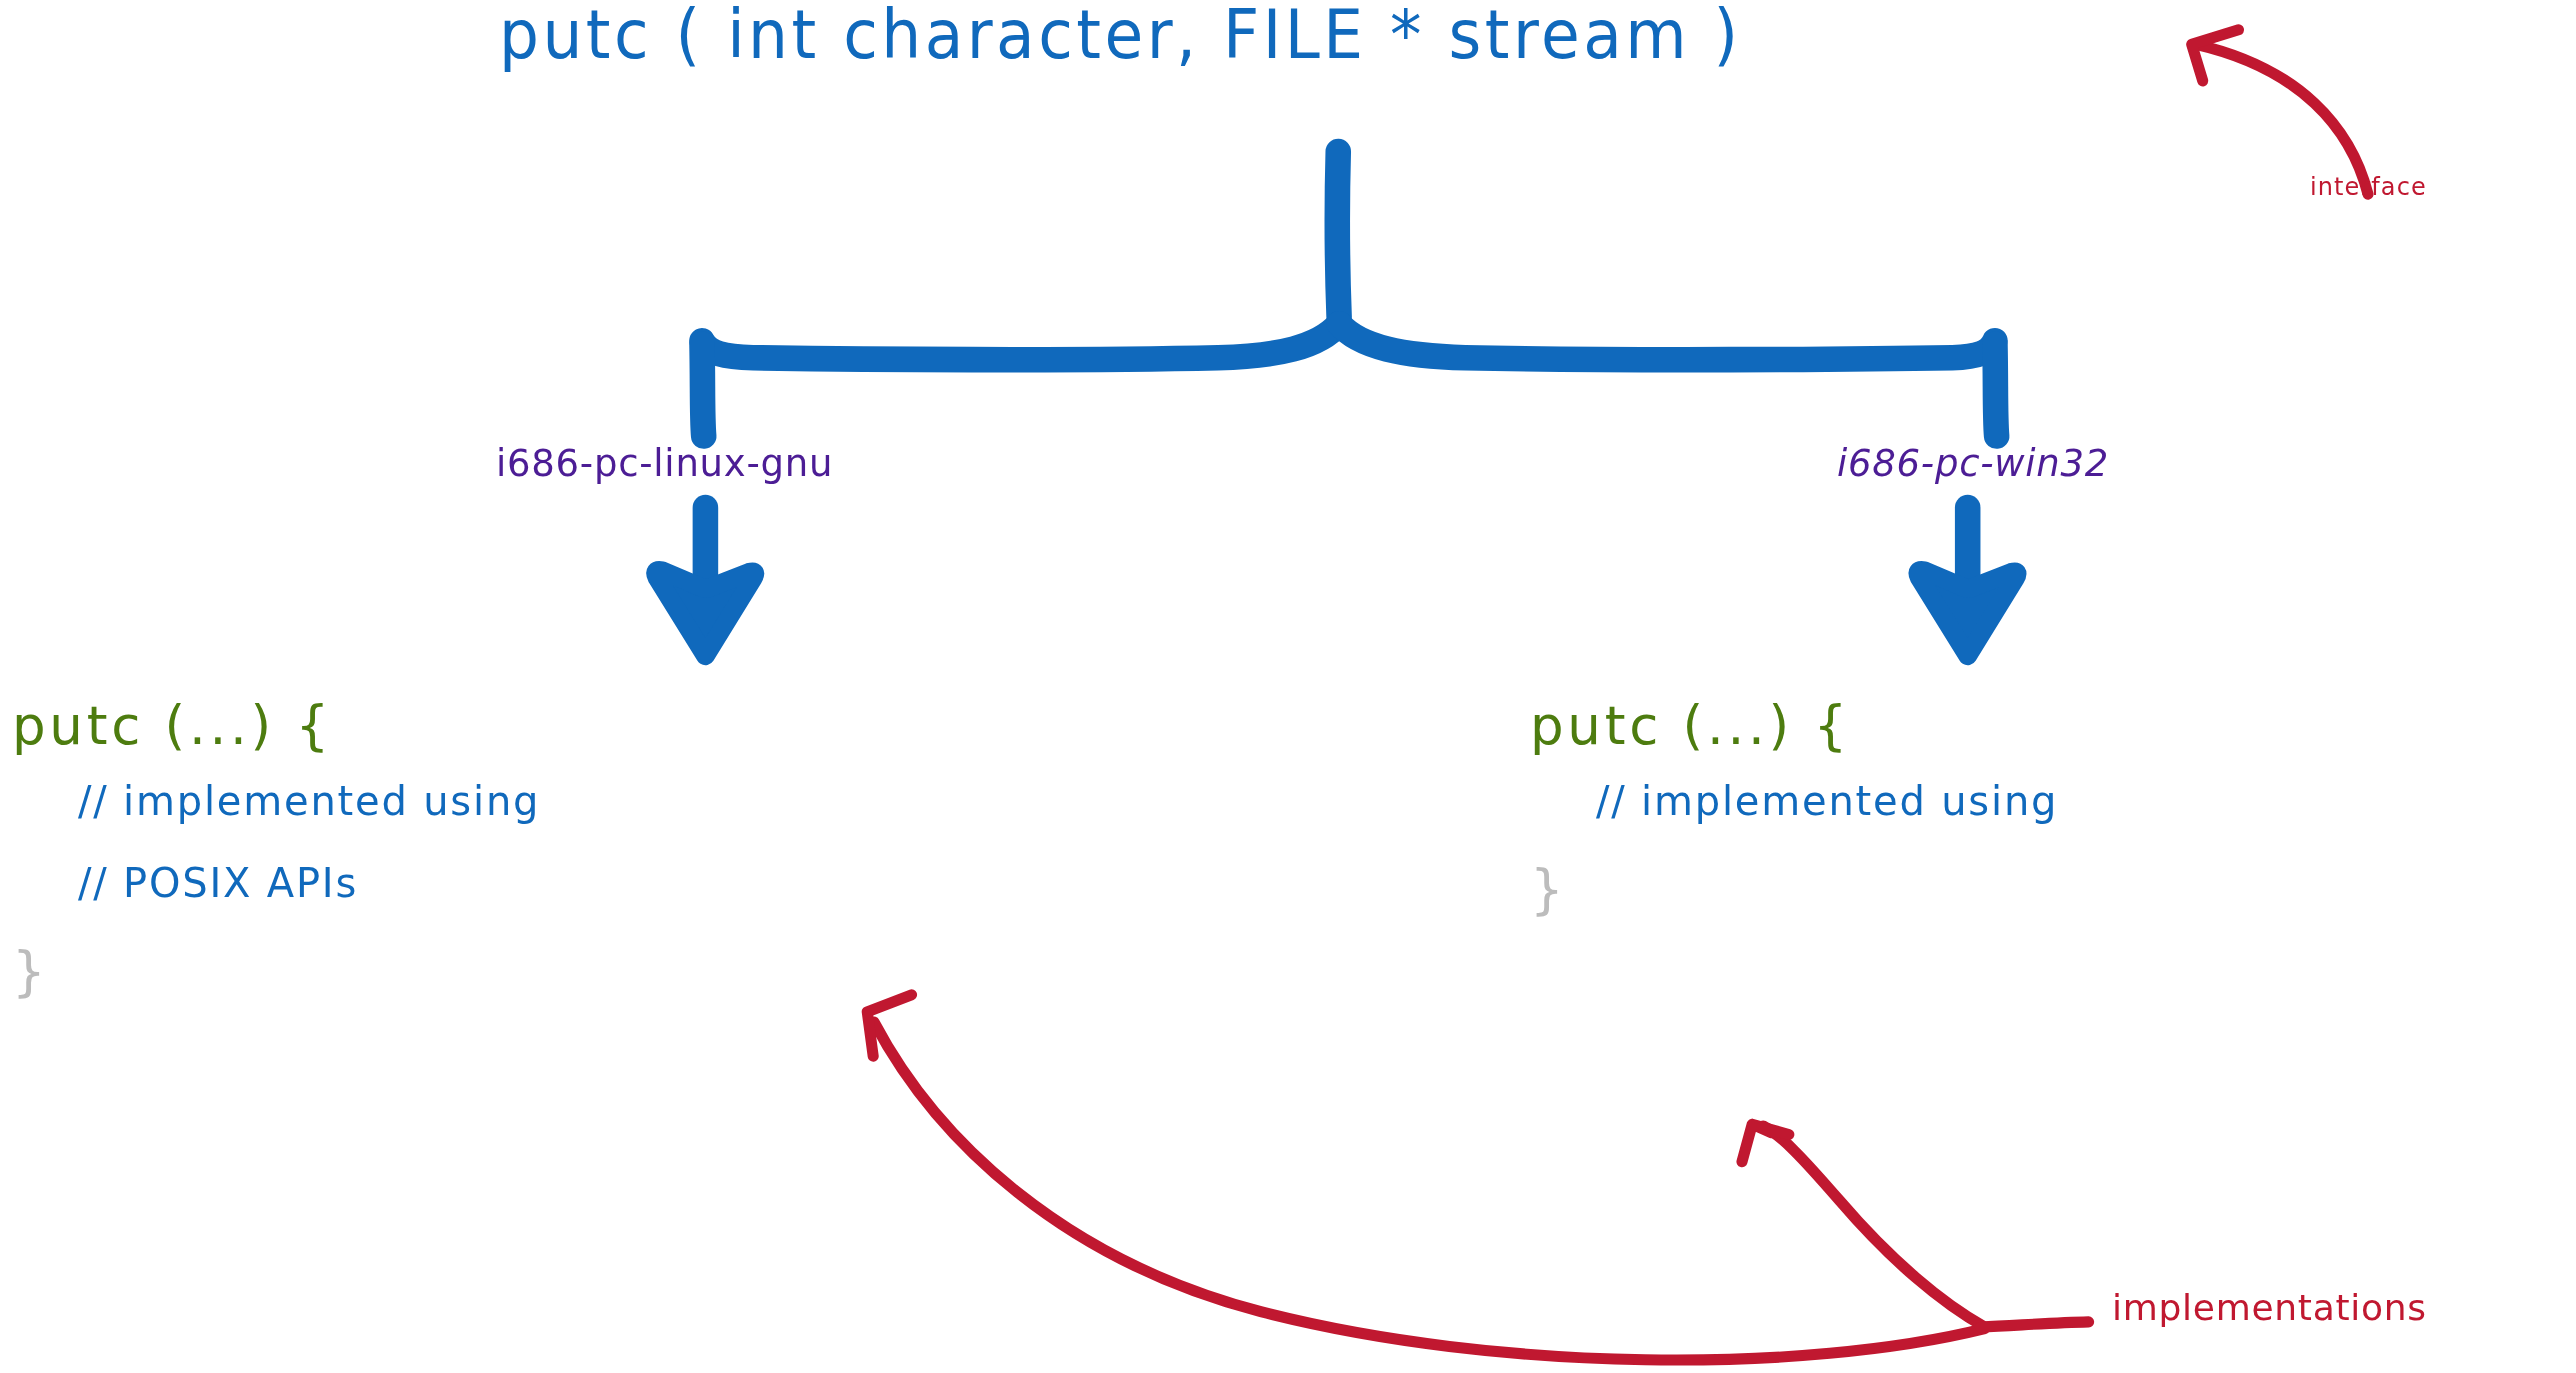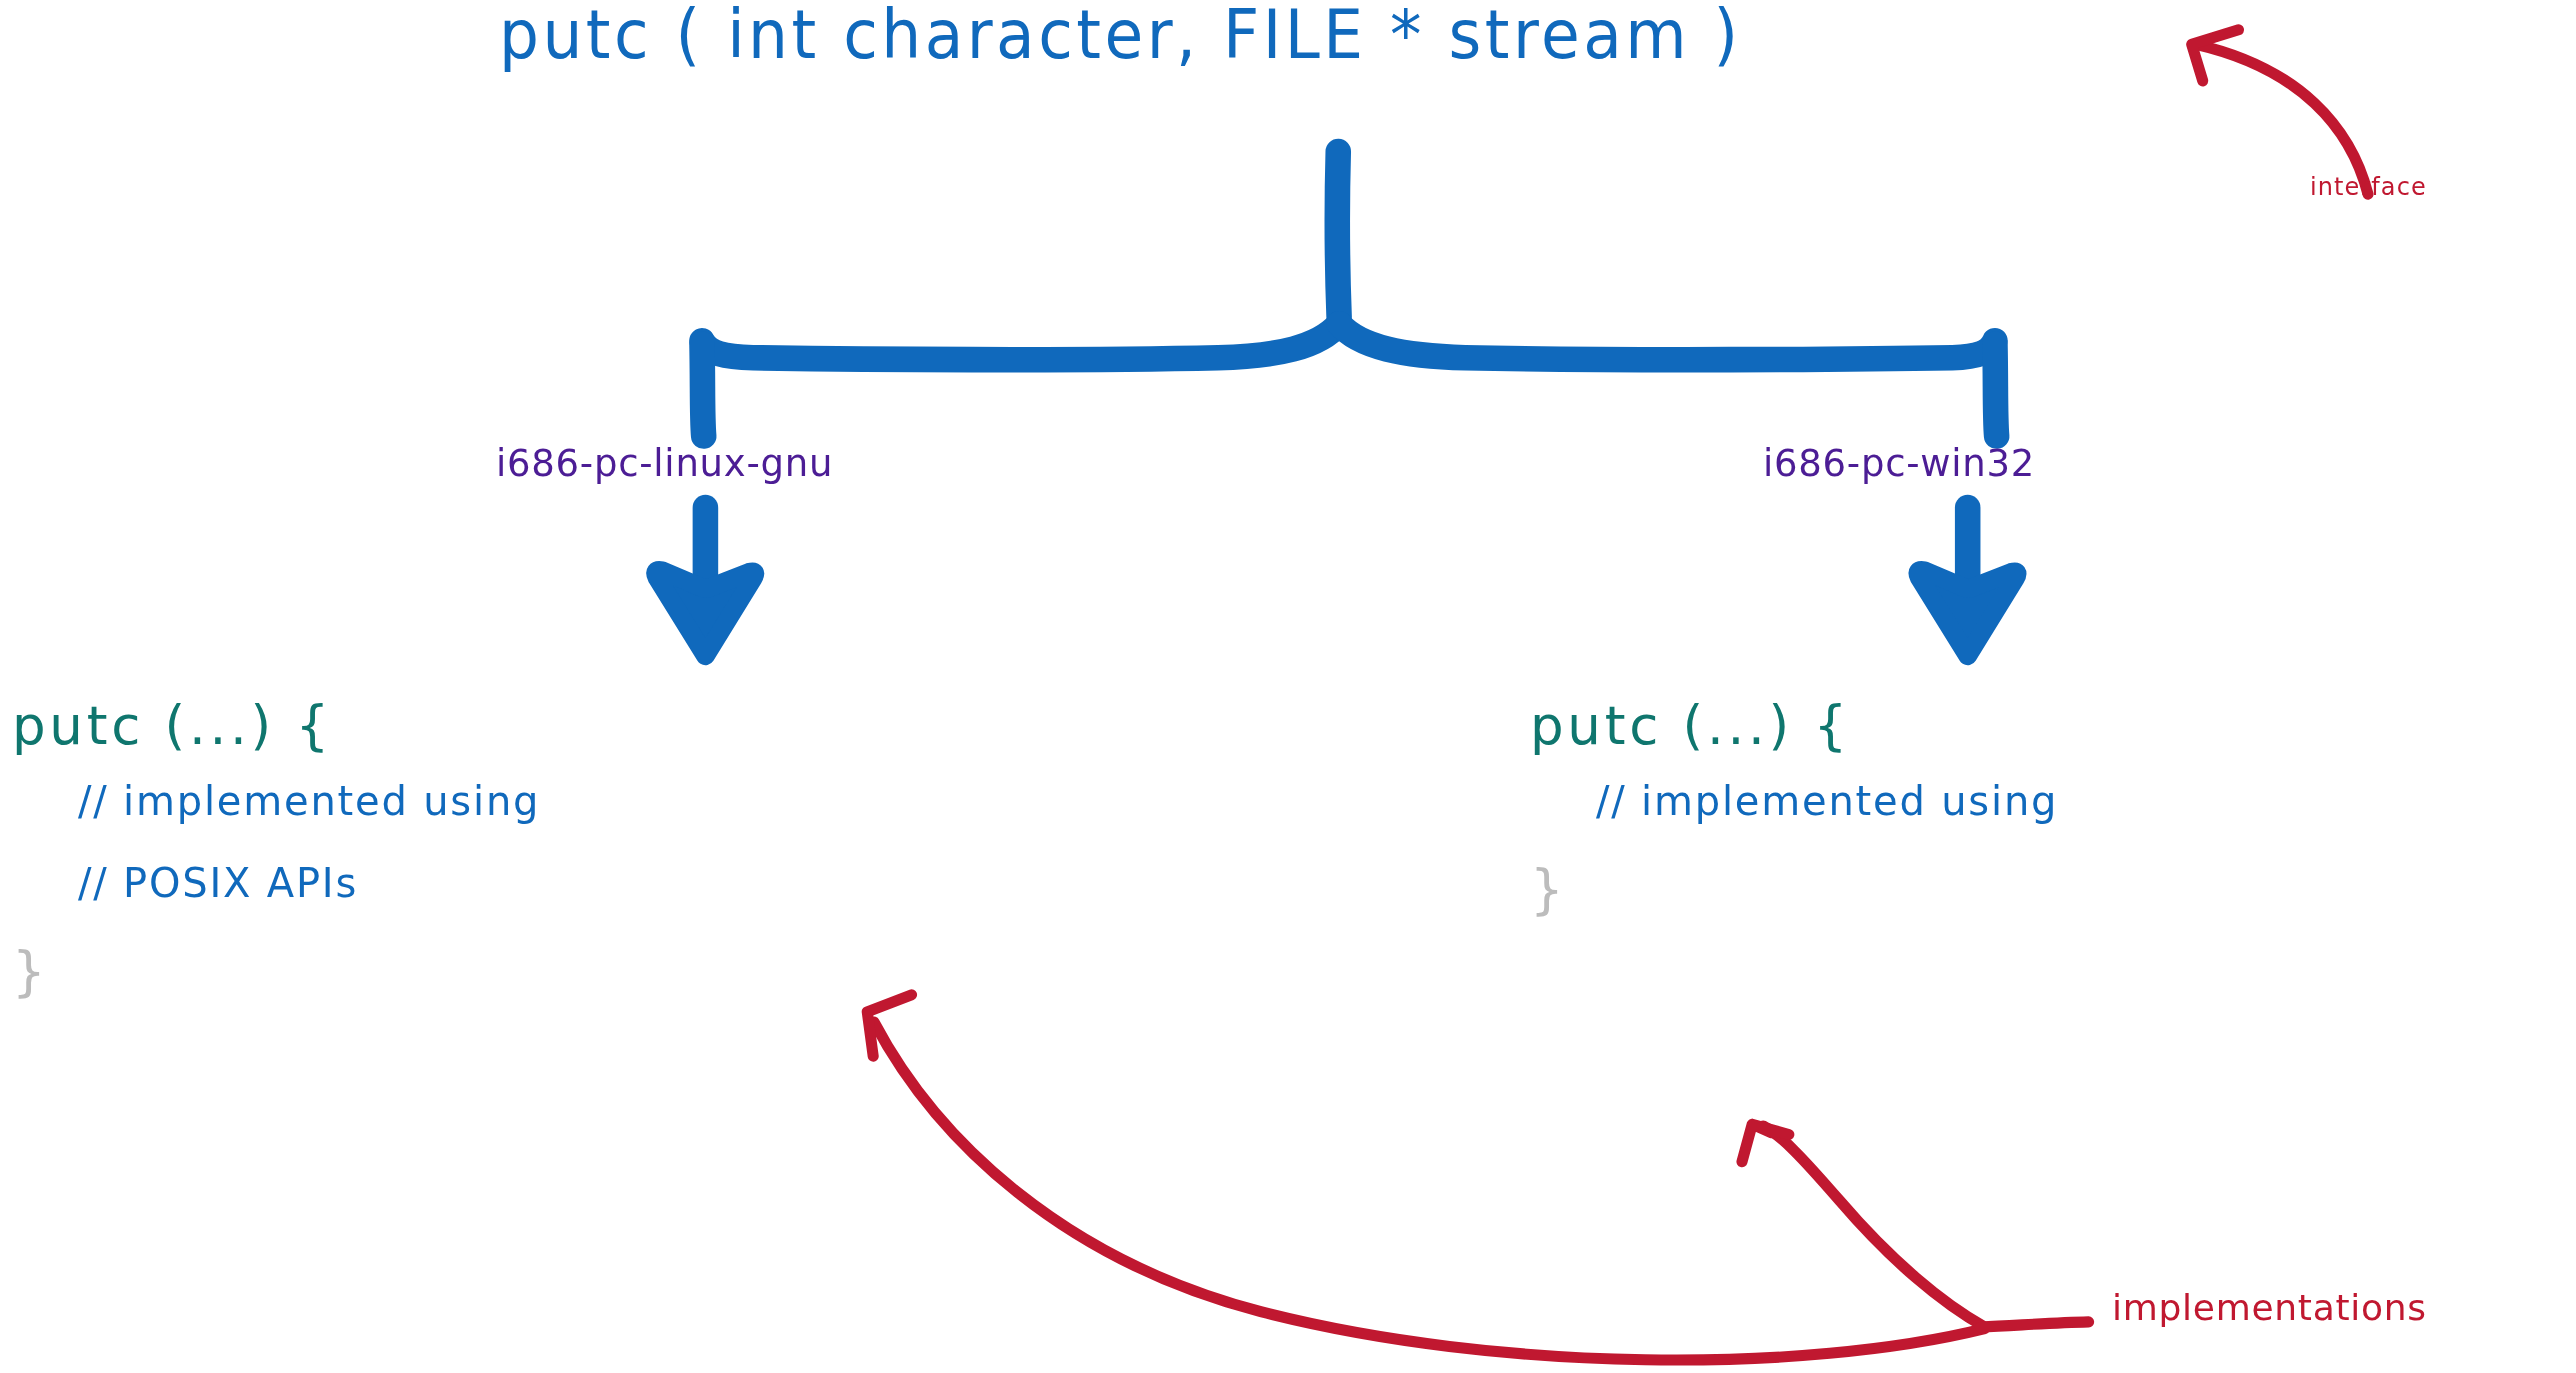--- a/index.html
+++ b/index.html
@@ -68,38 +68,38 @@
   }
 
   
   .triple-label {
     font-size: 37px;
     color: #4c1d95;
     letter-spacing: 0.02em;
     margin-left: 45px;
   }
   #triple-left  { left: 451px;  top: 445px; }
-  #triple-right { left: 1718px; top: 445px; }
+  #triple-right { left: 1792px; top: 445px; font-style: italic; }
 
   
   .code-block {
     position: absolute;
     font-family: "DejaVu Sans", sans-serif;
   }
   #code-left  { left: 12px;   top: 699px; }
   #code-right { left: 1530px; top: 699px; }
 
   .code-line {
     white-space: pre;
     line-height: 1;
     height: 82px;
   }
   .code-dim {
     font-size: 53px;
-    color: #0f766e;
+    color: #4d7c0f;
     letter-spacing: 0.07em;
   }
   .code-hi {
     font-size: 40px;
     color: #1069bc;
     letter-spacing: 0.045em;
     padding-left: 66px;
   }
   .code-close {
     font-size: 53px;

